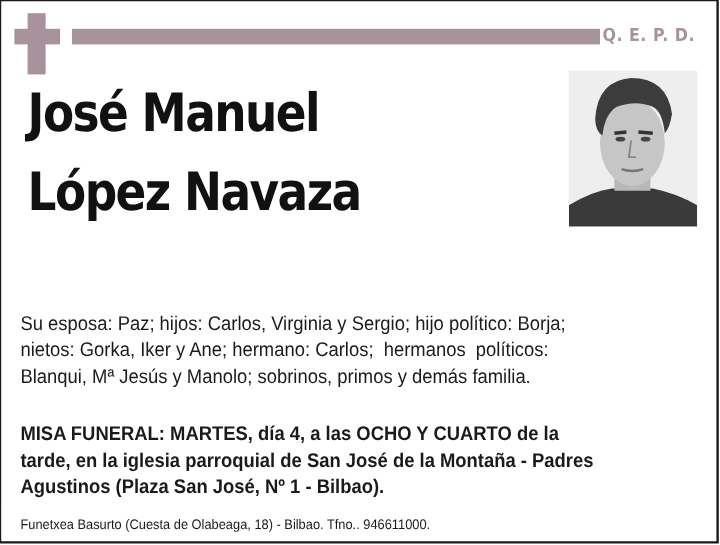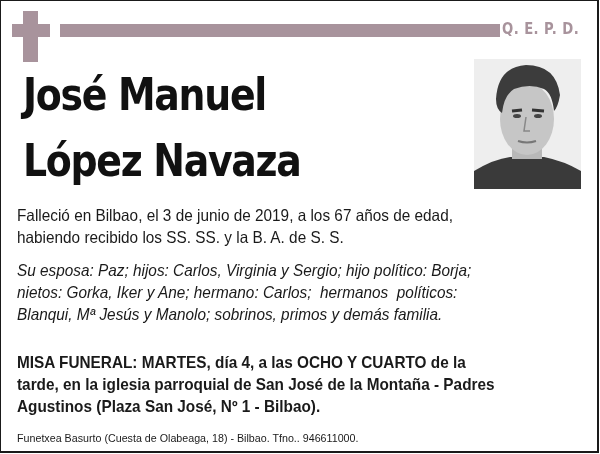--- a/index.html
+++ b/index.html
@@ -28,21 +28,21 @@
     .photo {
       position:absolute; left:473px; top:58px; width:107px; height:130px;
       background:linear-gradient(180deg,#f2f2f2 0%,#ececec 100%);
       overflow:hidden;
     }
     .p { position:absolute; left:16px; width:570px; font-family:"Liberation Sans", sans-serif;
          font-size:16.5px; line-height:22px; color:#1a1a1a; }
     .p span.line { display:block; white-space:nowrap; transform:scaleX(0.93); transform-origin:left top; }
     .p.b { font-weight:bold; }
     .p1 { top:203px; }
-    .p2 { top:258px;font-style:italic; }
+    .p2 { top:258px; }
     .p3 { top:350px; }
     .foot { position:absolute; left:16px; top:431px; font-family:"Liberation Sans", sans-serif;
             font-size:11.5px; color:#1a1a1a; white-space:nowrap; transform:scaleX(0.93); transform-origin:left top; }
   </style>
 </head>
 <body>
 
 <div class="frame" style="--accent:#a8939c;">
   <div class="cross-v"></div>
   <div class="cross-h"></div>
@@ -61,24 +61,20 @@
       <path d="M22 40 Q24 8 52 6 Q82 6 86 36 Q84 48 80 52 Q78 34 70 30 Q56 24 40 30 Q30 36 28 54 Q22 50 22 40 Z" fill="#3c3c3c"></path>
       <path d="M38 52 L48 51" stroke="#333" stroke-width="3"></path>
       <path d="M58 51 L70 52" stroke="#333" stroke-width="3"></path>
       <ellipse cx="43" cy="57" rx="4" ry="2" fill="#444"></ellipse>
       <ellipse cx="64" cy="57" rx="4" ry="2" fill="#444"></ellipse>
       <path d="M52 58 L50 72 L56 72" stroke="#888" stroke-width="1.5" fill="none"></path>
       <path d="M44 82 Q53 85 62 82" stroke="#777" stroke-width="2" fill="none"></path>
     </svg>
   </div>
 
-  <div class="p p1">
-    <span class="line">Falleció en Bilbao, el 3 de junio de 2019, a los 67 años de edad,</span>
-    <span class="line">habiendo recibido los SS. SS. y la B. A. de S. S.</span>
-  </div>
 
   <div class="p p2">
     <span class="line">Su esposa: Paz; hijos: Carlos, Virginia y Sergio; hijo político: Borja;</span>
     <span class="line" style="white-space:pre;">nietos: Gorka, Iker y Ane; hermano: Carlos;  hermanos  políticos:</span>
     <span class="line">Blanqui, Mª Jesús y Manolo; sobrinos, primos y demás familia.</span>
   </div>
 
   <div class="p p3 b">
     <span class="line">MISA FUNERAL: MARTES, día 4, a las OCHO Y CUARTO de la</span>
     <span class="line">tarde, en la iglesia parroquial de San José de la Montaña - Padres</span>

